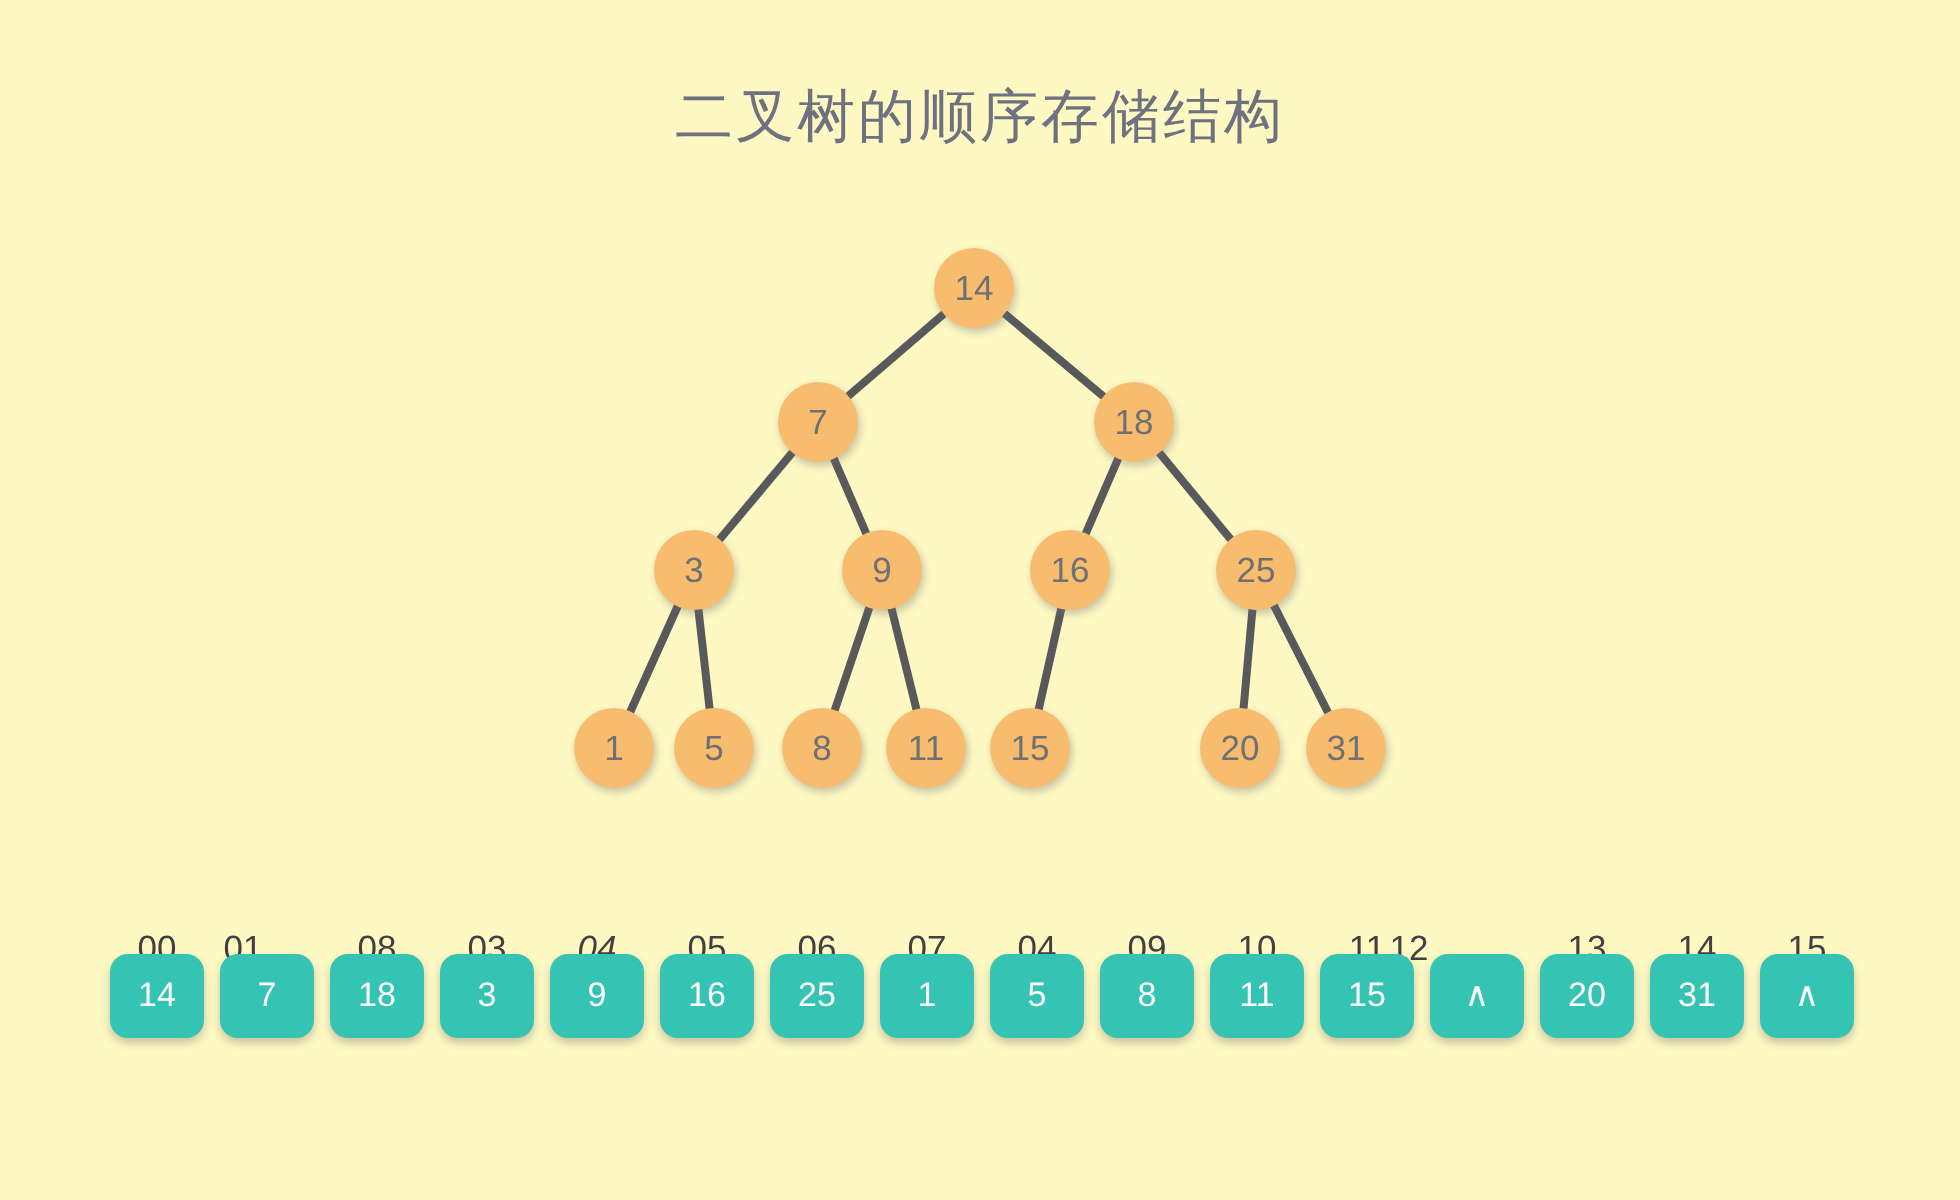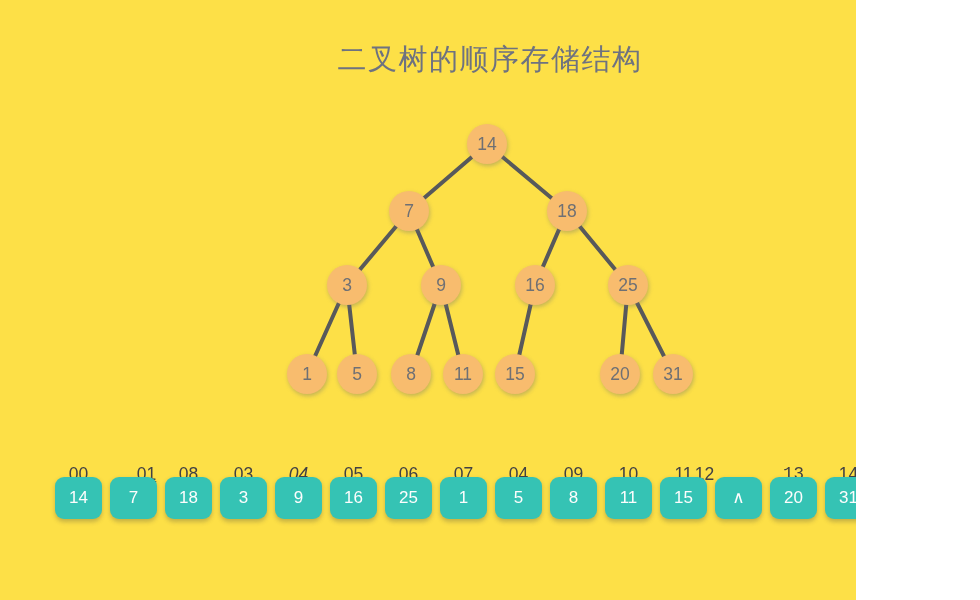--- a/index.html
+++ b/index.html
@@ -3,23 +3,23 @@
 <meta charset="utf-8">
 <style>
   html, body {
     margin: 0;
     padding: 0;
     background: #ffffff;
     font-family: "Liberation Sans", "DejaVu Sans", sans-serif;
   }
   .canvas {
     position: relative;
-    width: 856px;
+    width: 980px;
     height: 600px;
-    background: #fde047;
+    background: #fef9c3;
     overflow: hidden;
   }
   .title {
     position: absolute;
     top: 42px;
     left: 0;
     width: 980px;
     text-align: center;
     font-size: 29px;
     font-weight: 400;
@@ -137,33 +137,33 @@
         <circle cx="620" cy="374" r="20" fill="#F8BC6E" class="tree-node-circle"></circle>
         <text x="620" y="380" text-anchor="middle" font-size="17.5" fill="#6F7074">20</text>
       </g>
       <g>
         <circle cx="673" cy="374" r="20" fill="#F8BC6E" class="tree-node-circle"></circle>
         <text x="673" y="380" text-anchor="middle" font-size="17.5" fill="#6F7074">31</text>
       </g>
     </svg>
   <div class="index-row" id="index-row">
       <div class="index-label" style="left: 55px;">00</div>
-      <div class="index-label" style="left: 123px; text-decoration: underline;">01</div>
+      <div class="index-label" style="left: 98px; text-decoration: underline;">01</div>
       <div class="index-label" style="left: 165px;">08</div>
       <div class="index-label" style="left: 220px;">03</div>
       <div class="index-label" style="left: 275px; font-style: italic;">04</div>
       <div class="index-label" style="left: 330px;">05</div>
       <div class="index-label" style="left: 385px;">06</div>
       <div class="index-label" style="left: 440px;">07</div>
       <div class="index-label" style="left: 495px;">04</div>
       <div class="index-label" style="left: 550px;">09</div>
       <div class="index-label" style="left: 605px;">10</div>
       <div class="index-label" style="left: 660px;">11</div>
       <div class="index-label" style="left: 681px;">12</div>
-      <div class="index-label" style="left: 770px; font-family: Liberation Mono, monospace;">13</div>
+      <div class="index-label" style="left: 770px;">13</div>
       <div class="index-label" style="left: 825px;">14</div>
       <div class="index-label" style="left: 880px;">15</div>
     </div>
   <div class="cell-row" id="cell-row">
       <div class="array-cell" style="left: 55px;">14</div>
       <div class="array-cell" style="left: 110px;">7</div>
       <div class="array-cell" style="left: 165px;">18</div>
       <div class="array-cell" style="left: 220px;">3</div>
       <div class="array-cell" style="left: 275px;">9</div>
       <div class="array-cell" style="left: 330px;">16</div>

